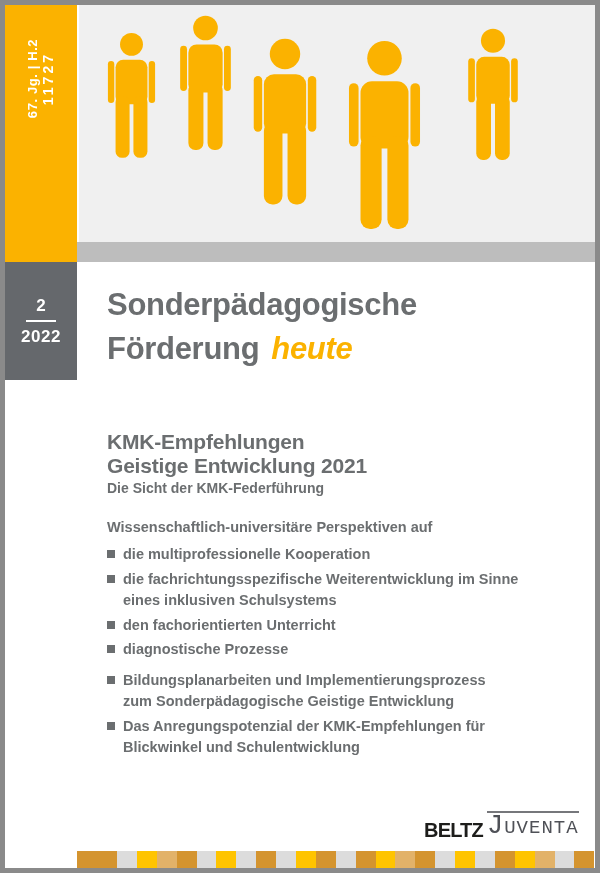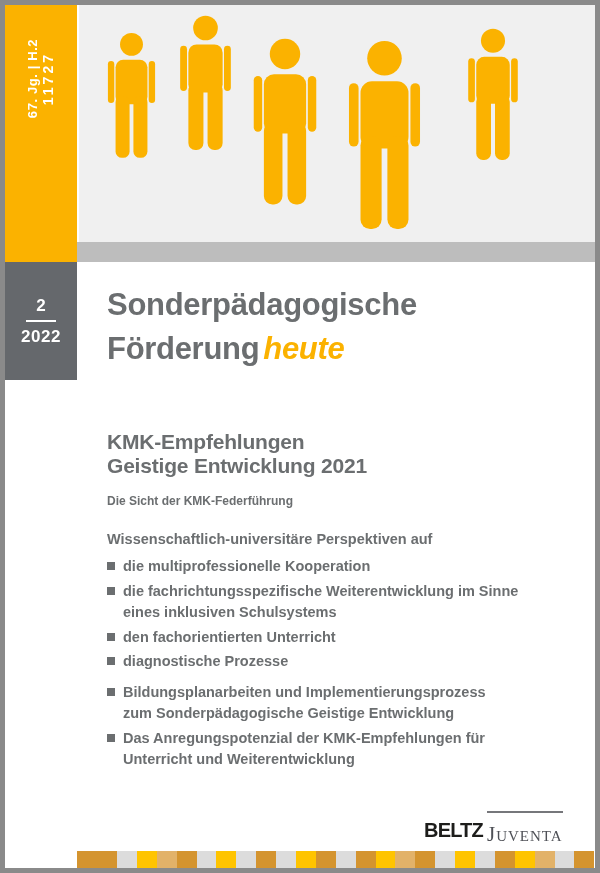--- a/index.html
+++ b/index.html
@@ -24,38 +24,38 @@
   
   .issue-box{position:absolute;left:5px;top:262px;width:72px;height:118px;background:var(--box-gray,#65686C);
     display:flex;flex-direction:column;align-items:center;justify-content:center;color:#fff;font-weight:bold;}
   .issue-number{font-size:17px;line-height:18px;}
   .issue-divider{width:30px;border:0;border-top:2px solid #fff;margin:5px 0 6px 0;}
   .issue-year{font-size:17px;line-height:18px;letter-spacing:.5px;}
 
   
   .journal-title{position:absolute;left:107px;top:283px;font-size:31px;line-height:44px;font-weight:bold;
     color:var(--text-gray,#6B6E70);letter-spacing:-.3px;}
-  .title-accent{color:var(--accent-yellow,#FBB200);font-style:italic;margin-left:4px;text-align:center;}
+  .title-accent{color:var(--accent-yellow,#FBB200);font-style:italic;margin-left:12px;text-align:center;}
 
   
   .contents{position:absolute;left:107px;top:430px;width:460px;color:var(--text-gray,#6B6E70);}
   .contents-heading{font-size:21px;line-height:23.5px;font-weight:bold;letter-spacing:-.2px;}
-  .contents-subheading{margin-top:17px;font-size:12px;font-weight:bold;}
+  .contents-subheading{margin-top:3px;font-size:14px;font-weight:bold;}
   .section-heading{font-size:14.5px;font-weight:bold;}
   .sec1{margin-top:23px;}
   .sec2{margin-top:13px;}
   .bullets{margin-top:9px;}
   .bullet{display:flex;gap:8px;margin-bottom:3px;}
   .sq{flex:none;width:8px;height:8px;background:var(--text-gray,#6B6E70);margin-top:6px;}
   .btxt{font-size:14.5px;line-height:21.5px;font-weight:bold;white-space:pre-line;}
 
   
   .beltz{position:absolute;left:424px;top:819px;font-size:20px;font-weight:bold;letter-spacing:-.8px;color:#1D1D1B;}
-  .juventa{position:absolute;left:487px;top:811px;font-family:Liberation Serif, serif;font-variant:small-caps;
-    font-size:21px;color:#4F5157;border-top:2px solid #76777B;padding-top:10px;letter-spacing:1px;line-height:22px;}
+  .juventa{position:absolute;left:487px;top:811px;font-family:Liberation Mono, monospace;font-variant:small-caps;
+    font-size:27px;color:#4F5157;border-top:2px solid #76777B;padding-top:2px;letter-spacing:1px;line-height:22px;}
 
   
   .strip{position:absolute;left:77px;top:851px;height:19px;display:flex;}
   .strip-cell{width:19.9px;height:19px;flex:none;}
   .strip-cell.wide{width:40px;}
 </style>
 </head>
 <body>
 
 <div class="page">
@@ -141,21 +141,21 @@
 
     <div class="bullets">
       <div class="bullet">
         <span class="sq"></span>
         <span class="btxt">Bildungsplanarbeiten und Implementierungsprozess
 zum Sonderpädagogische Geistige Entwicklung</span>
       </div>
       <div class="bullet">
         <span class="sq"></span>
         <span class="btxt">Das Anregungspotenzial der KMK-Empfehlungen für
-Unterricht und Weiterentwicklung</span>
+Blickwinkel und Schulentwicklung</span>
       </div>
     </div>
   </div>
 
   <div class="beltz">BELTZ</div>
   <div class="juventa">Juventa</div>
 
   <div class="strip">
       <div class="strip-cell wide" style="background: var(--strip-ochre);"></div>
       <div class="strip-cell" style="background: var(--strip-gray);"></div>

